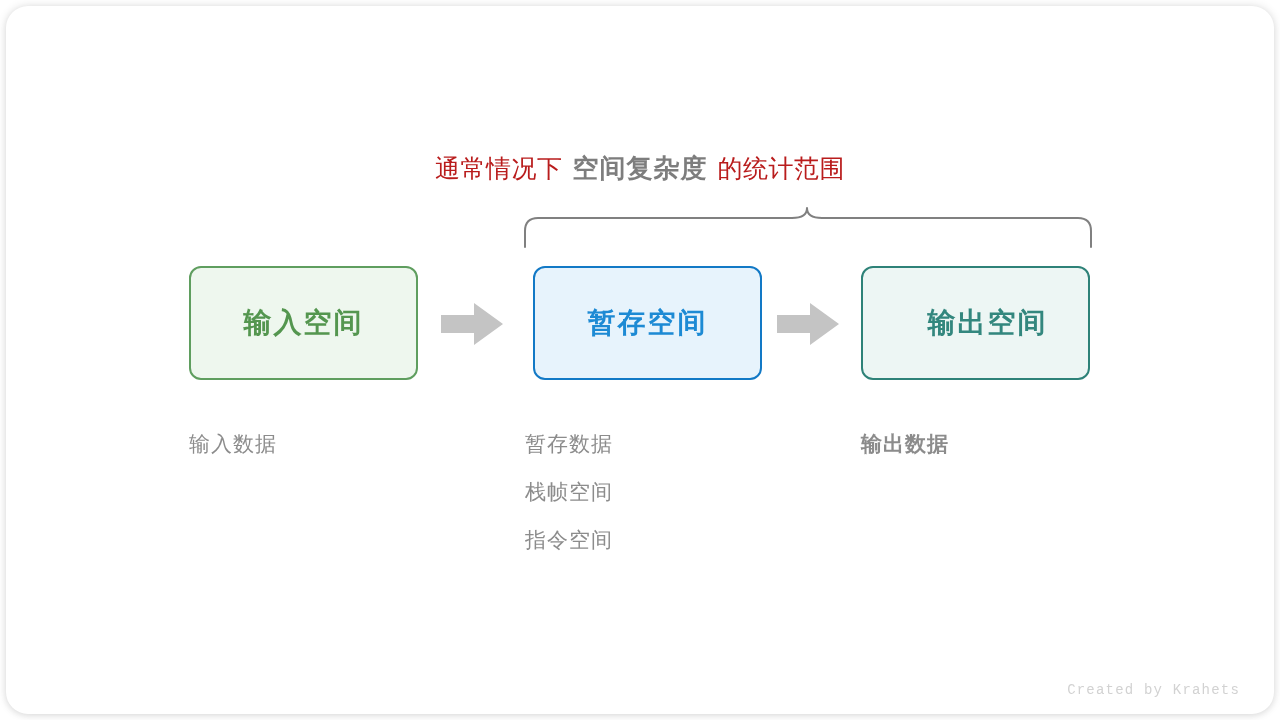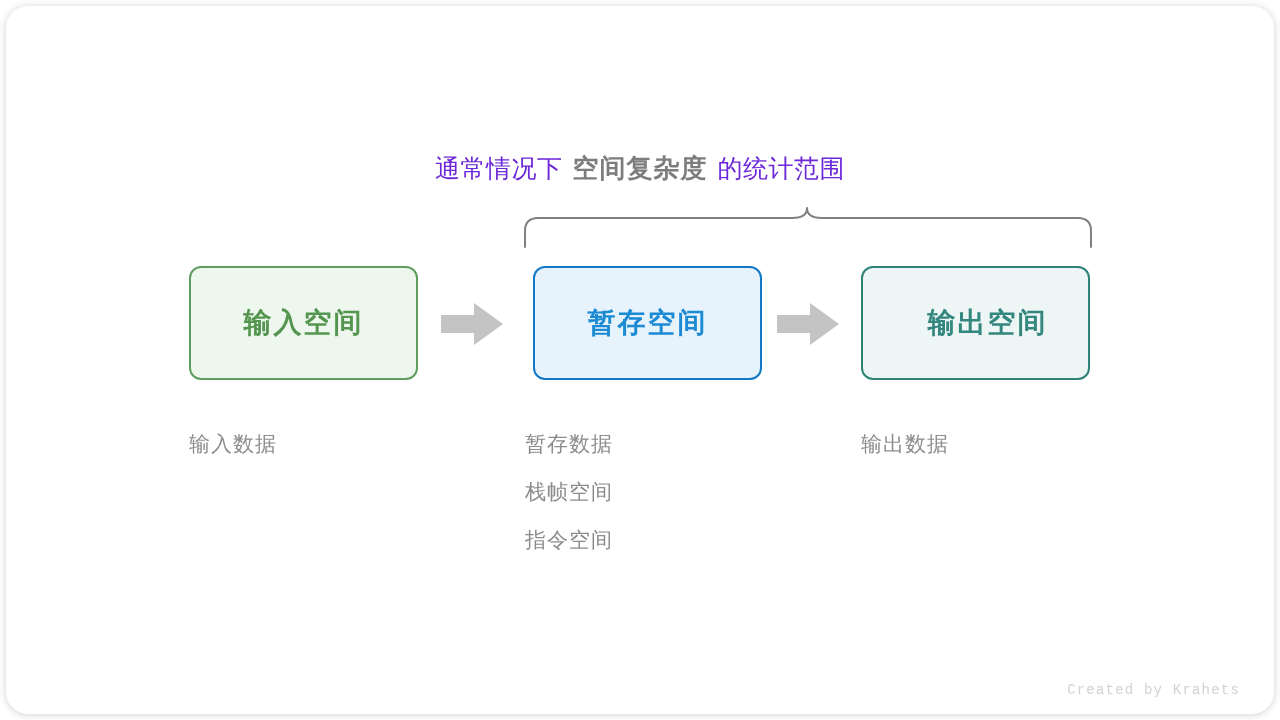--- a/index.html
+++ b/index.html
@@ -42,21 +42,21 @@
     top: 148px;
     width: 1280px;
     text-align: center;
     white-space: nowrap;
     color: #8a8a8a;
     font-size: 25px;
     line-height: 40px;
   }
   .heading .plain {
     font-weight: 400;
-    color: #6d28d9;
+    color: #b91c1c;
     letter-spacing: 0.5px;
   }
   .heading .strong {
     font-weight: bold;
     color: #7d7d7d;
     font-size: 26px;
     letter-spacing: 1px;
     padding: 0 10px;
   }
 
@@ -123,21 +123,21 @@
     color: #8c8c8c;
     font-size: 21px;
   }
   .cap-col .cap-line {
     line-height: 48px;
     white-space: nowrap;
     letter-spacing: 1px;
   }
   .cap-input  { left: 189px; }
   .cap-temp   { left: 525px; }
-  .cap-output { left: 861px; }
+  .cap-output { left: 861px; font-weight: bold; }
 
   
   .watermark {
     position: absolute;
     right: 40px;
     bottom: 22px;
     color: #d2d2d2;
     font-size: 14px;
     letter-spacing: 1.2px;
     font-family: "Liberation Mono", "DejaVu Sans Mono", monospace;

